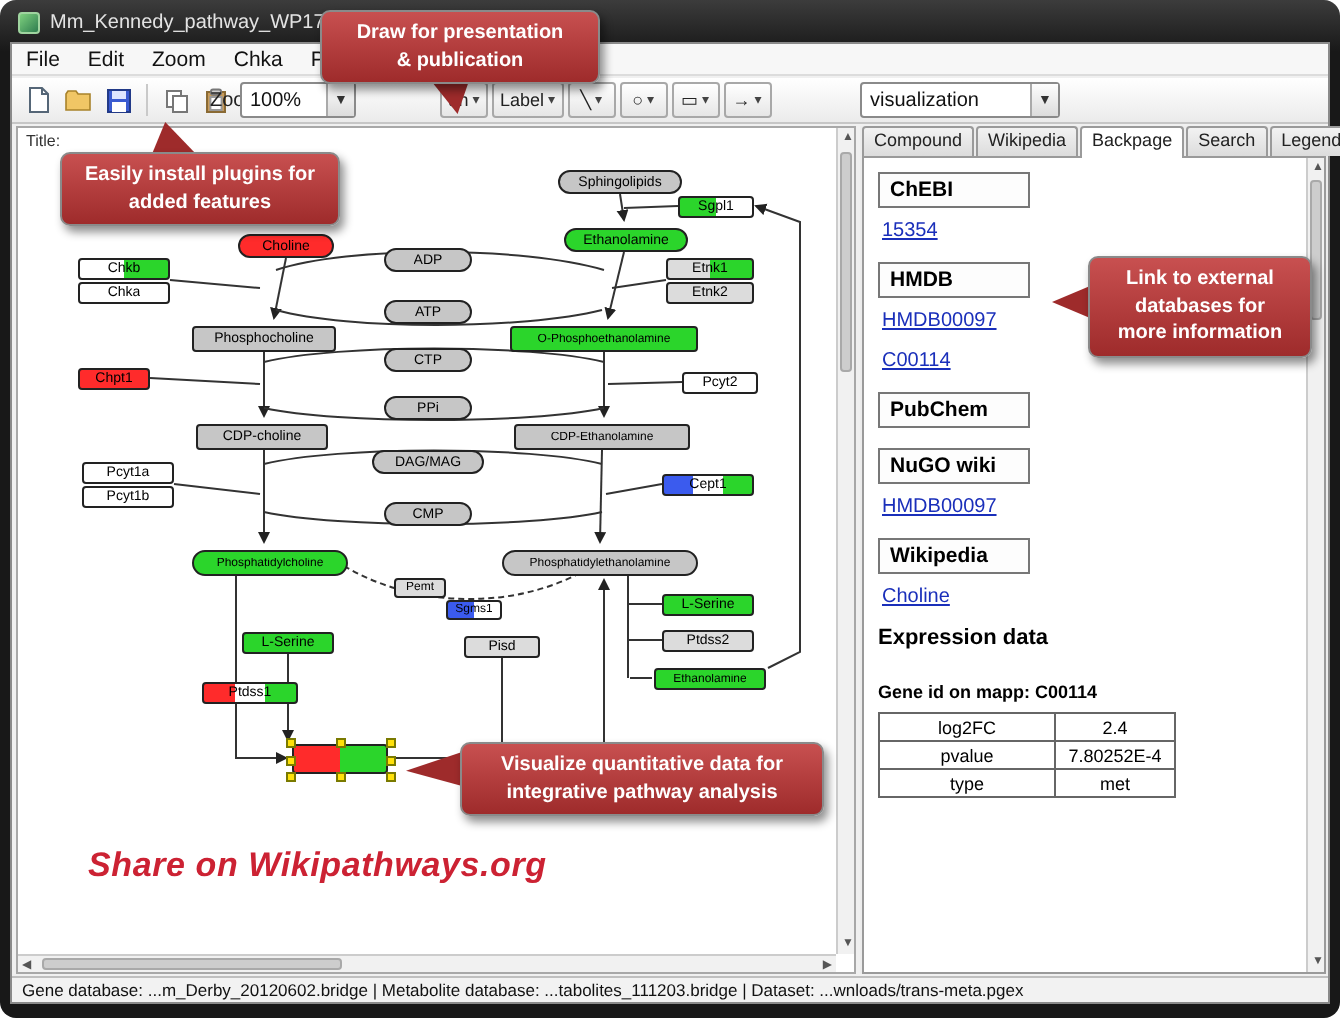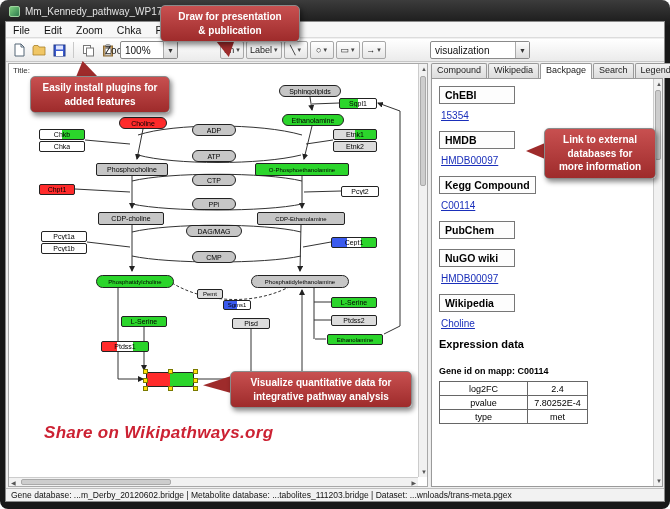--- a/index.html
+++ b/index.html
@@ -339,21 +339,21 @@
           <div class="tab">Compound</div>
           <div class="tab">Wikipedia</div>
           <div class="tab active">Backpage</div>
           <div class="tab">Search</div>
           <div class="tab">Legend</div>
         </div>
       <div class="panel-body">
         <div id="sections">
             <div class="sec"><div class="sec-header">ChEBI</div><div class="sec-value link">15354</div></div>
             <div class="sec"><div class="sec-header">HMDB</div><div class="sec-value link">HMDB00097</div></div>
-            <div class="sec"><div class="sec-header">Kegg Compound</div><div class="sec-value link">C00114</div></div>
+            <div class="sec"><div class="sec-value link">C00114</div></div>
             <div class="sec"><div class="sec-header">PubChem</div></div>
             <div class="sec"><div class="sec-header">NuGO wiki</div><div class="sec-value link">HMDB00097</div></div>
             <div class="sec"><div class="sec-header">Wikipedia</div><div class="sec-value link">Choline</div></div>
           </div>
         <div class="expr-title">Expression data</div>
         <div class="gene-line">Gene id on mapp: C00114</div>
         <table class="expr">
             <tbody id="expr-rows">
               <tr>
                 <td>log2FC</td>

